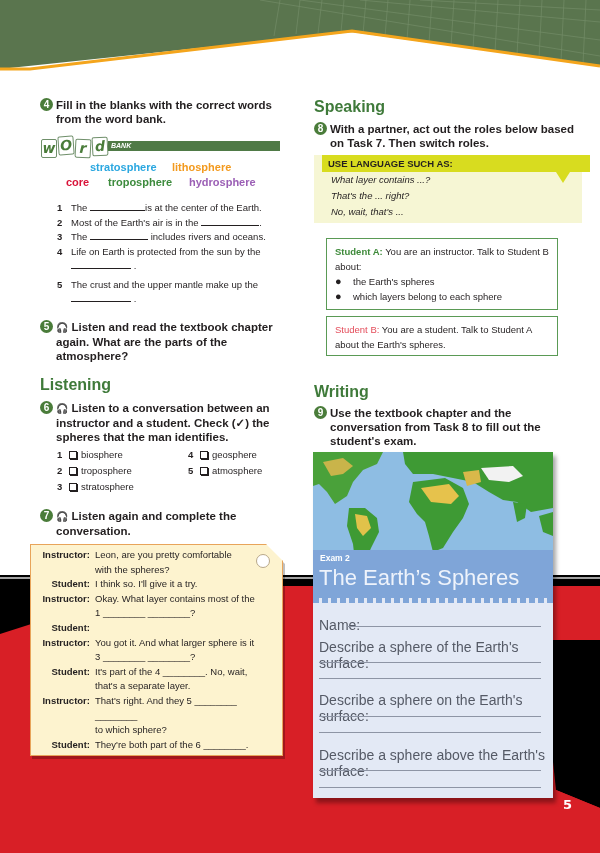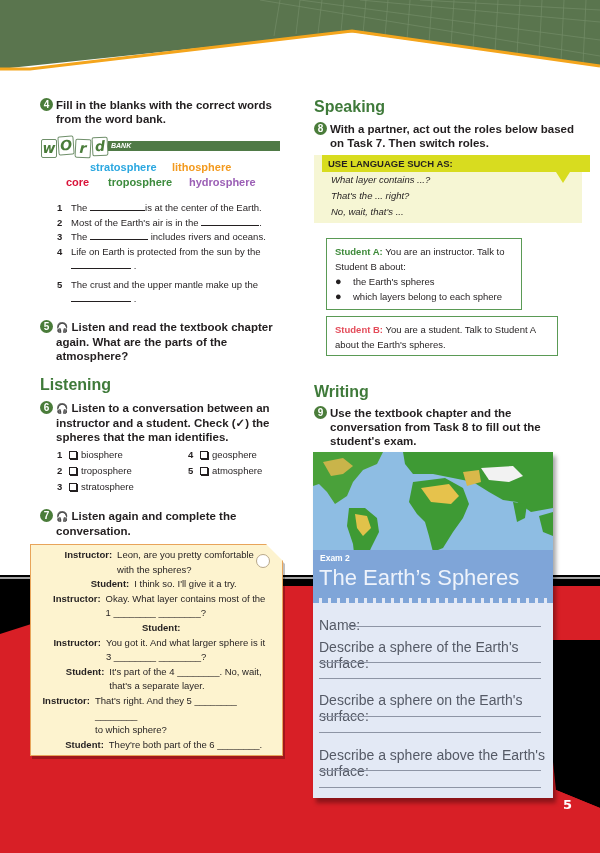--- a/index.html
+++ b/index.html
@@ -48,34 +48,34 @@
   .conv-card {
     position: absolute; left: 30px; top: 544px; width: 253px; height: 212px;
     background: #fdf3cf; border: 1.5px solid #e8a45a;
     clip-path: polygon(0 0, 236px 0, 253px 17px, 253px 100%, 0 100%);
     z-index: 2;
   }
   .conv-card-shadow { position: absolute; left: 32px; top: 547px; width: 253px; height: 212px; background: rgba(0,0,0,.25); z-index: 1;
     clip-path: polygon(0 0, 236px 0, 253px 17px, 253px 100%, 0 100%); }
   .hole { position: absolute; left: 256px; top: 554px; width: 14px; height: 14px; border-radius: 50%; background: #fff; border: 1.5px solid #b8a88a; z-index: 3; }
   .conv { position: absolute; left: 36px; top: 548px; width: 240px; font-size: 9.5px; line-height: 14.6px; z-index: 4; }
-  .conv .line { display: flex; justify-content: center; }
+  .conv .line { display: flex; }
   .conv .spk { width: 59px; text-align: right; font-weight: bold; flex-shrink: 0; padding-right: 5px; }
   .conv .spk::after { content: ":"; }
 
   
   .lang-box { position: absolute; left: 314px; top: 155px; width: 268px; height: 68px; background: #f6f6d4; }
   .lang-head { position: absolute; left: 322px; top: 155px; width: 268px; height: 17px; background: #d8dc1f;
     font-weight: bold; font-size: 9.5px; line-height: 17px; padding-left: 6px; color: #231f20; }
   .lang-head::after { content: ""; position: absolute; right: 20px; top: 17px; border-left: 7px solid transparent; border-right: 7px solid transparent; border-top: 11px solid #d8dc1f; }
   .lang-item { position: absolute; left: 331px; font-style: italic; font-size: 9.5px; }
 
   .role-box { position: absolute; background: #fff; border: 1.5px solid #5a9a55; font-size: 9.5px; line-height: 15px; padding: 5px 8px; }
   .role-box .lbl-a { color: #3e8a3a; font-weight: bold; }
-  .role-box .lbl-b { color: #e44c5a; font-weight: bold; margin-top: 8px; }
+  .role-box .lbl-b { color: #e44c5a; font-weight: normal; margin-top: 8px; }
   .role-box ul { list-style: none; }
   .role-box li { display: flex; }
   .role-box li .dot { width: 18px; font-size: 11px; }
 
   
   .exam-shadow { position: absolute; left: 316px; top: 456px; width: 240px; height: 347px; background: rgba(0,0,0,0.35); z-index: 1; filter: blur(2px); }
   .exam { position: absolute; left: 313px; top: 452px; width: 240px; height: 346px; z-index: 2; background: #e3e9f5; overflow: hidden; }
   .map { position: absolute; left: 0; top: 0; width: 240px; height: 110px; background: #8ebde3; }
   .exam-head { position: absolute; left: 0; top: 98px; width: 240px; height: 50px; background: #7fa5d8; }
   .exam-kicker { position: absolute; left: 7px; top: 101px; color: #fff; font-weight: bold; font-size: 8.5px; text-align: center; }
@@ -257,21 +257,21 @@
   <span class="num">8</span>
   <span class="txt">With a partner, act out the roles below based on Task 7. Then switch roles.</span>
 </div>
 
 <div class="lang-box"></div>
 <div class="lang-head">USE LANGUAGE SUCH AS:</div>
 <div class="lang-item" style="top:174px;">What layer contains ...?</div>
 <div class="lang-item" style="top:190px;">That's the ... right?</div>
 <div class="lang-item" style="top:206px;">No, wait, that's ...</div>
 
-<div class="role-box" style="left:326px; top:238px; width:196px; height:72px;">
+<div class="role-box" style="left:326px; top:238px; width:232px; height:72px;">
   <span class="lbl-a">Student A:</span>
   <span>You are an instructor. Talk to Student B about:</span>
   <ul>
     <li>
         <span class="dot">●</span>
         <span>the Earth's spheres</span>
       </li>
     <li>
         <span class="dot">●</span>
         <span>which layers belong to each sphere</span>

